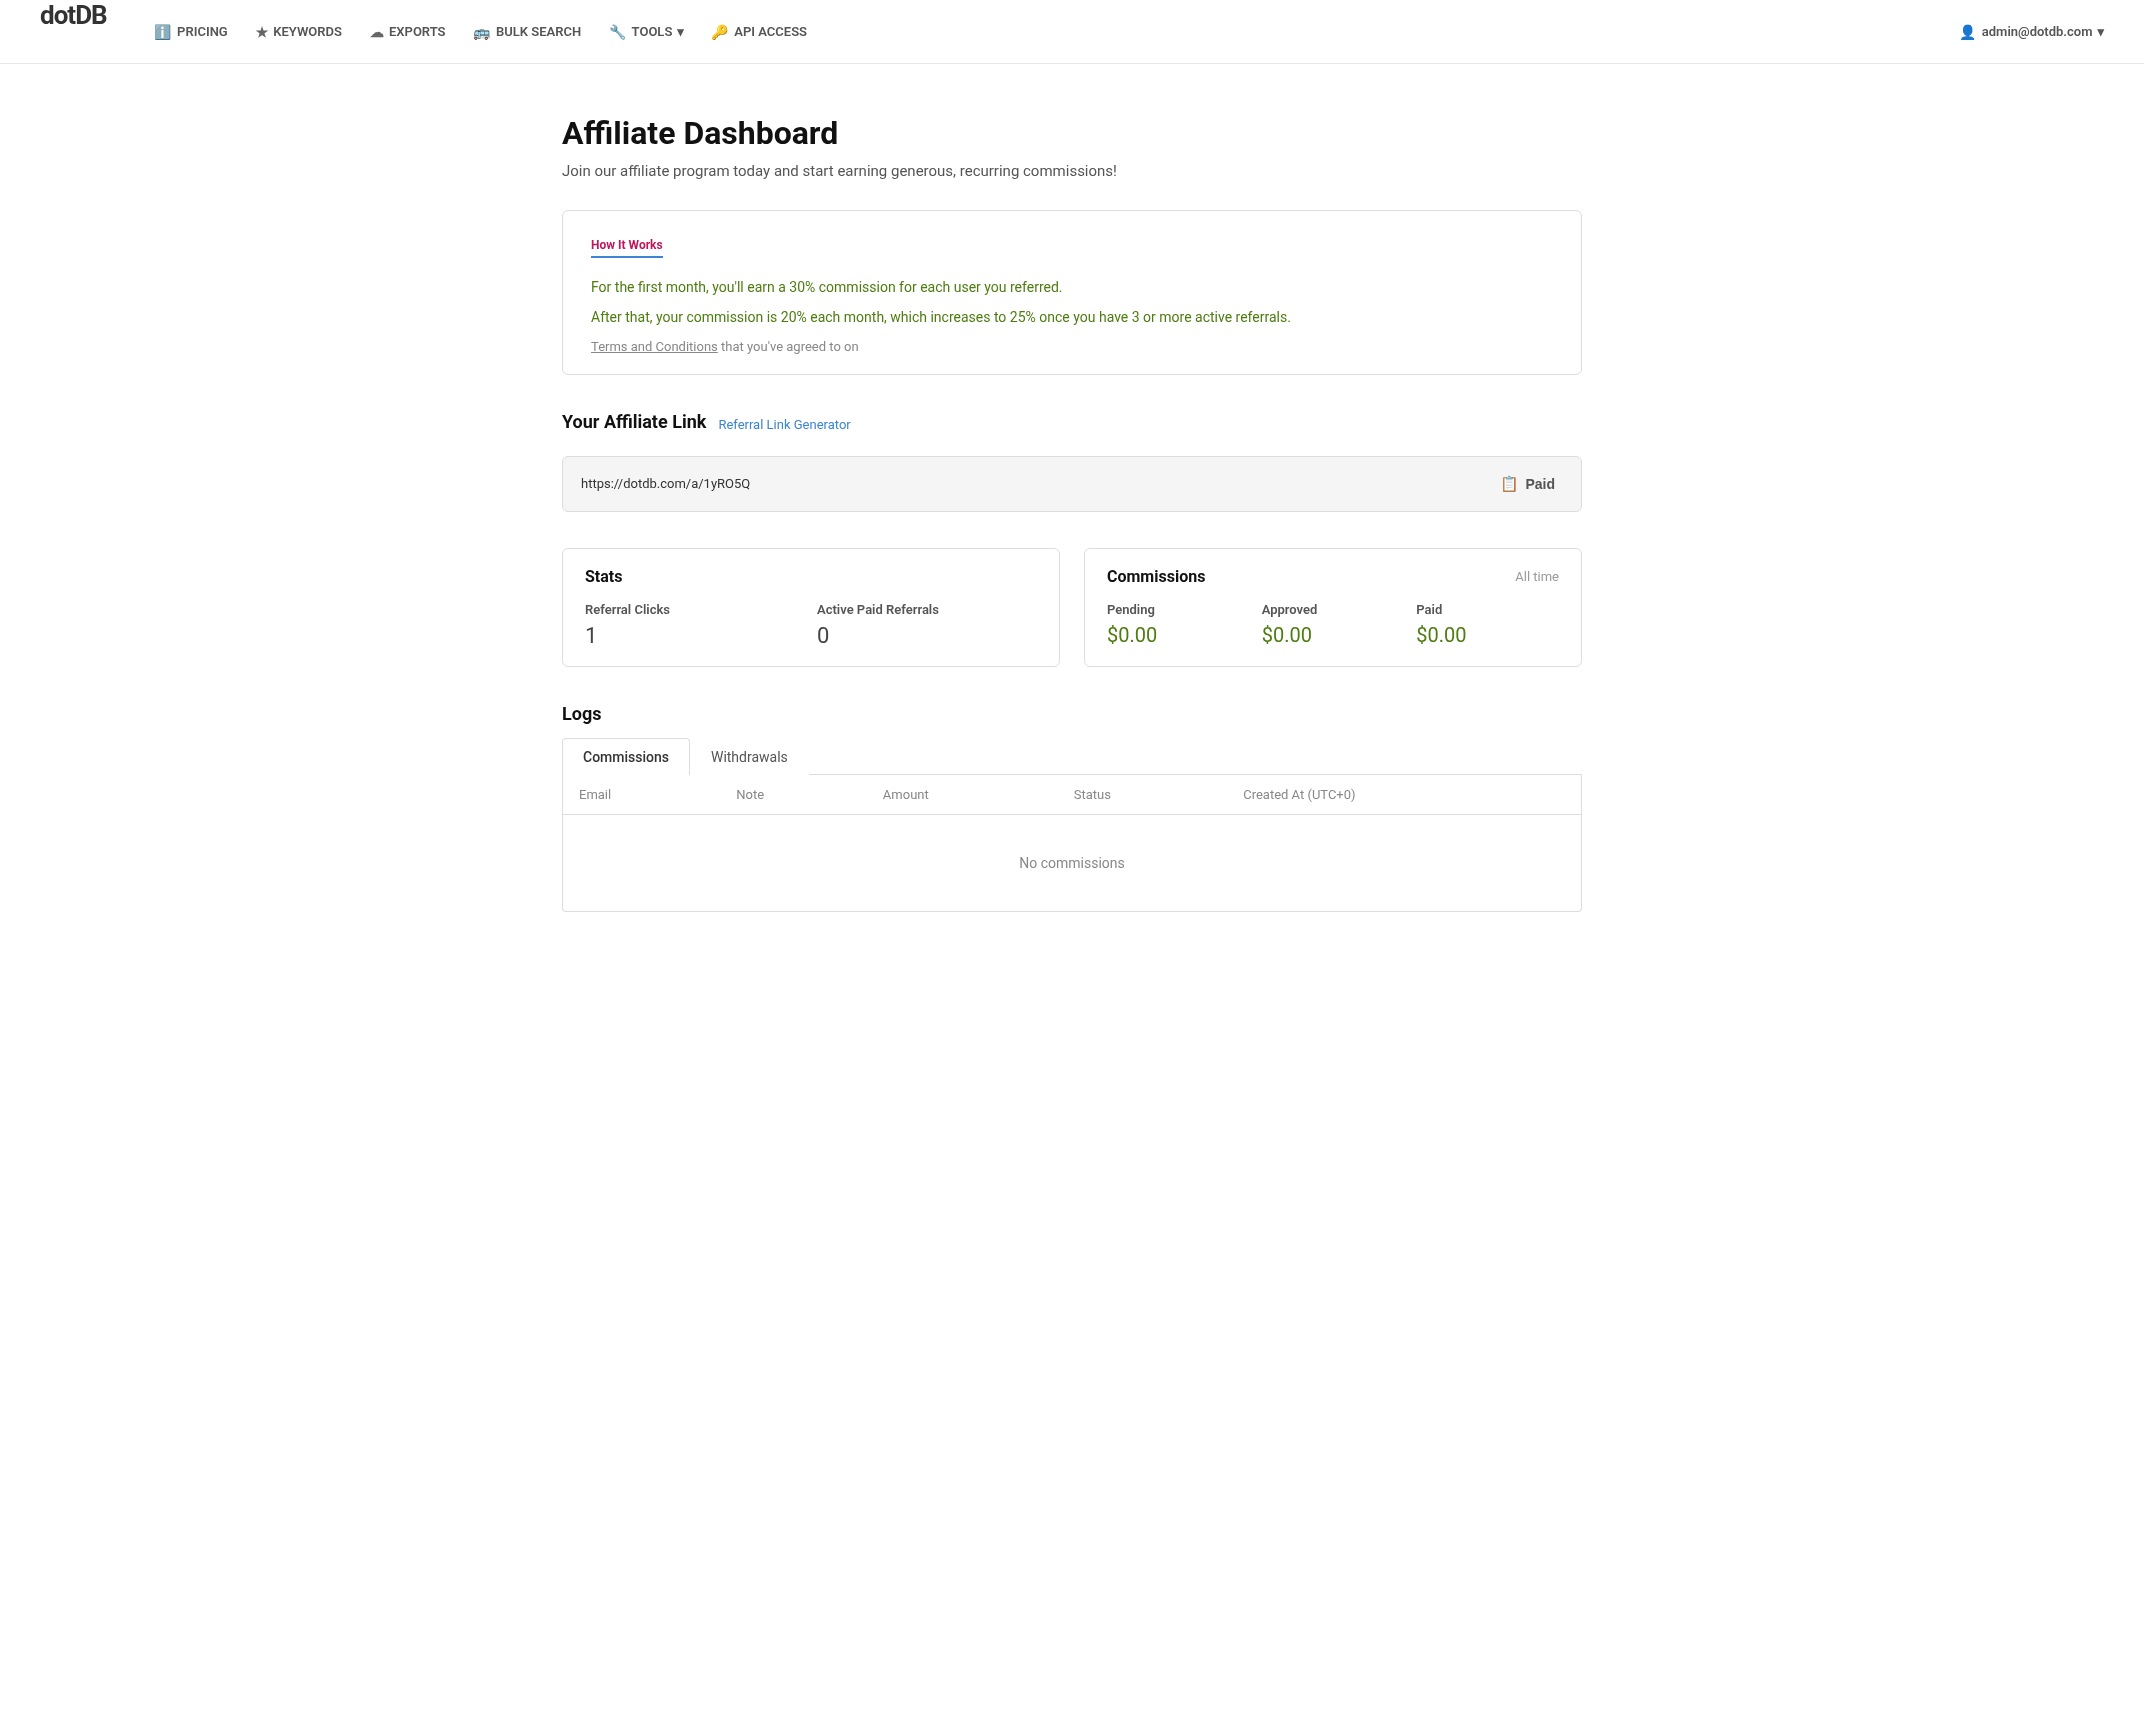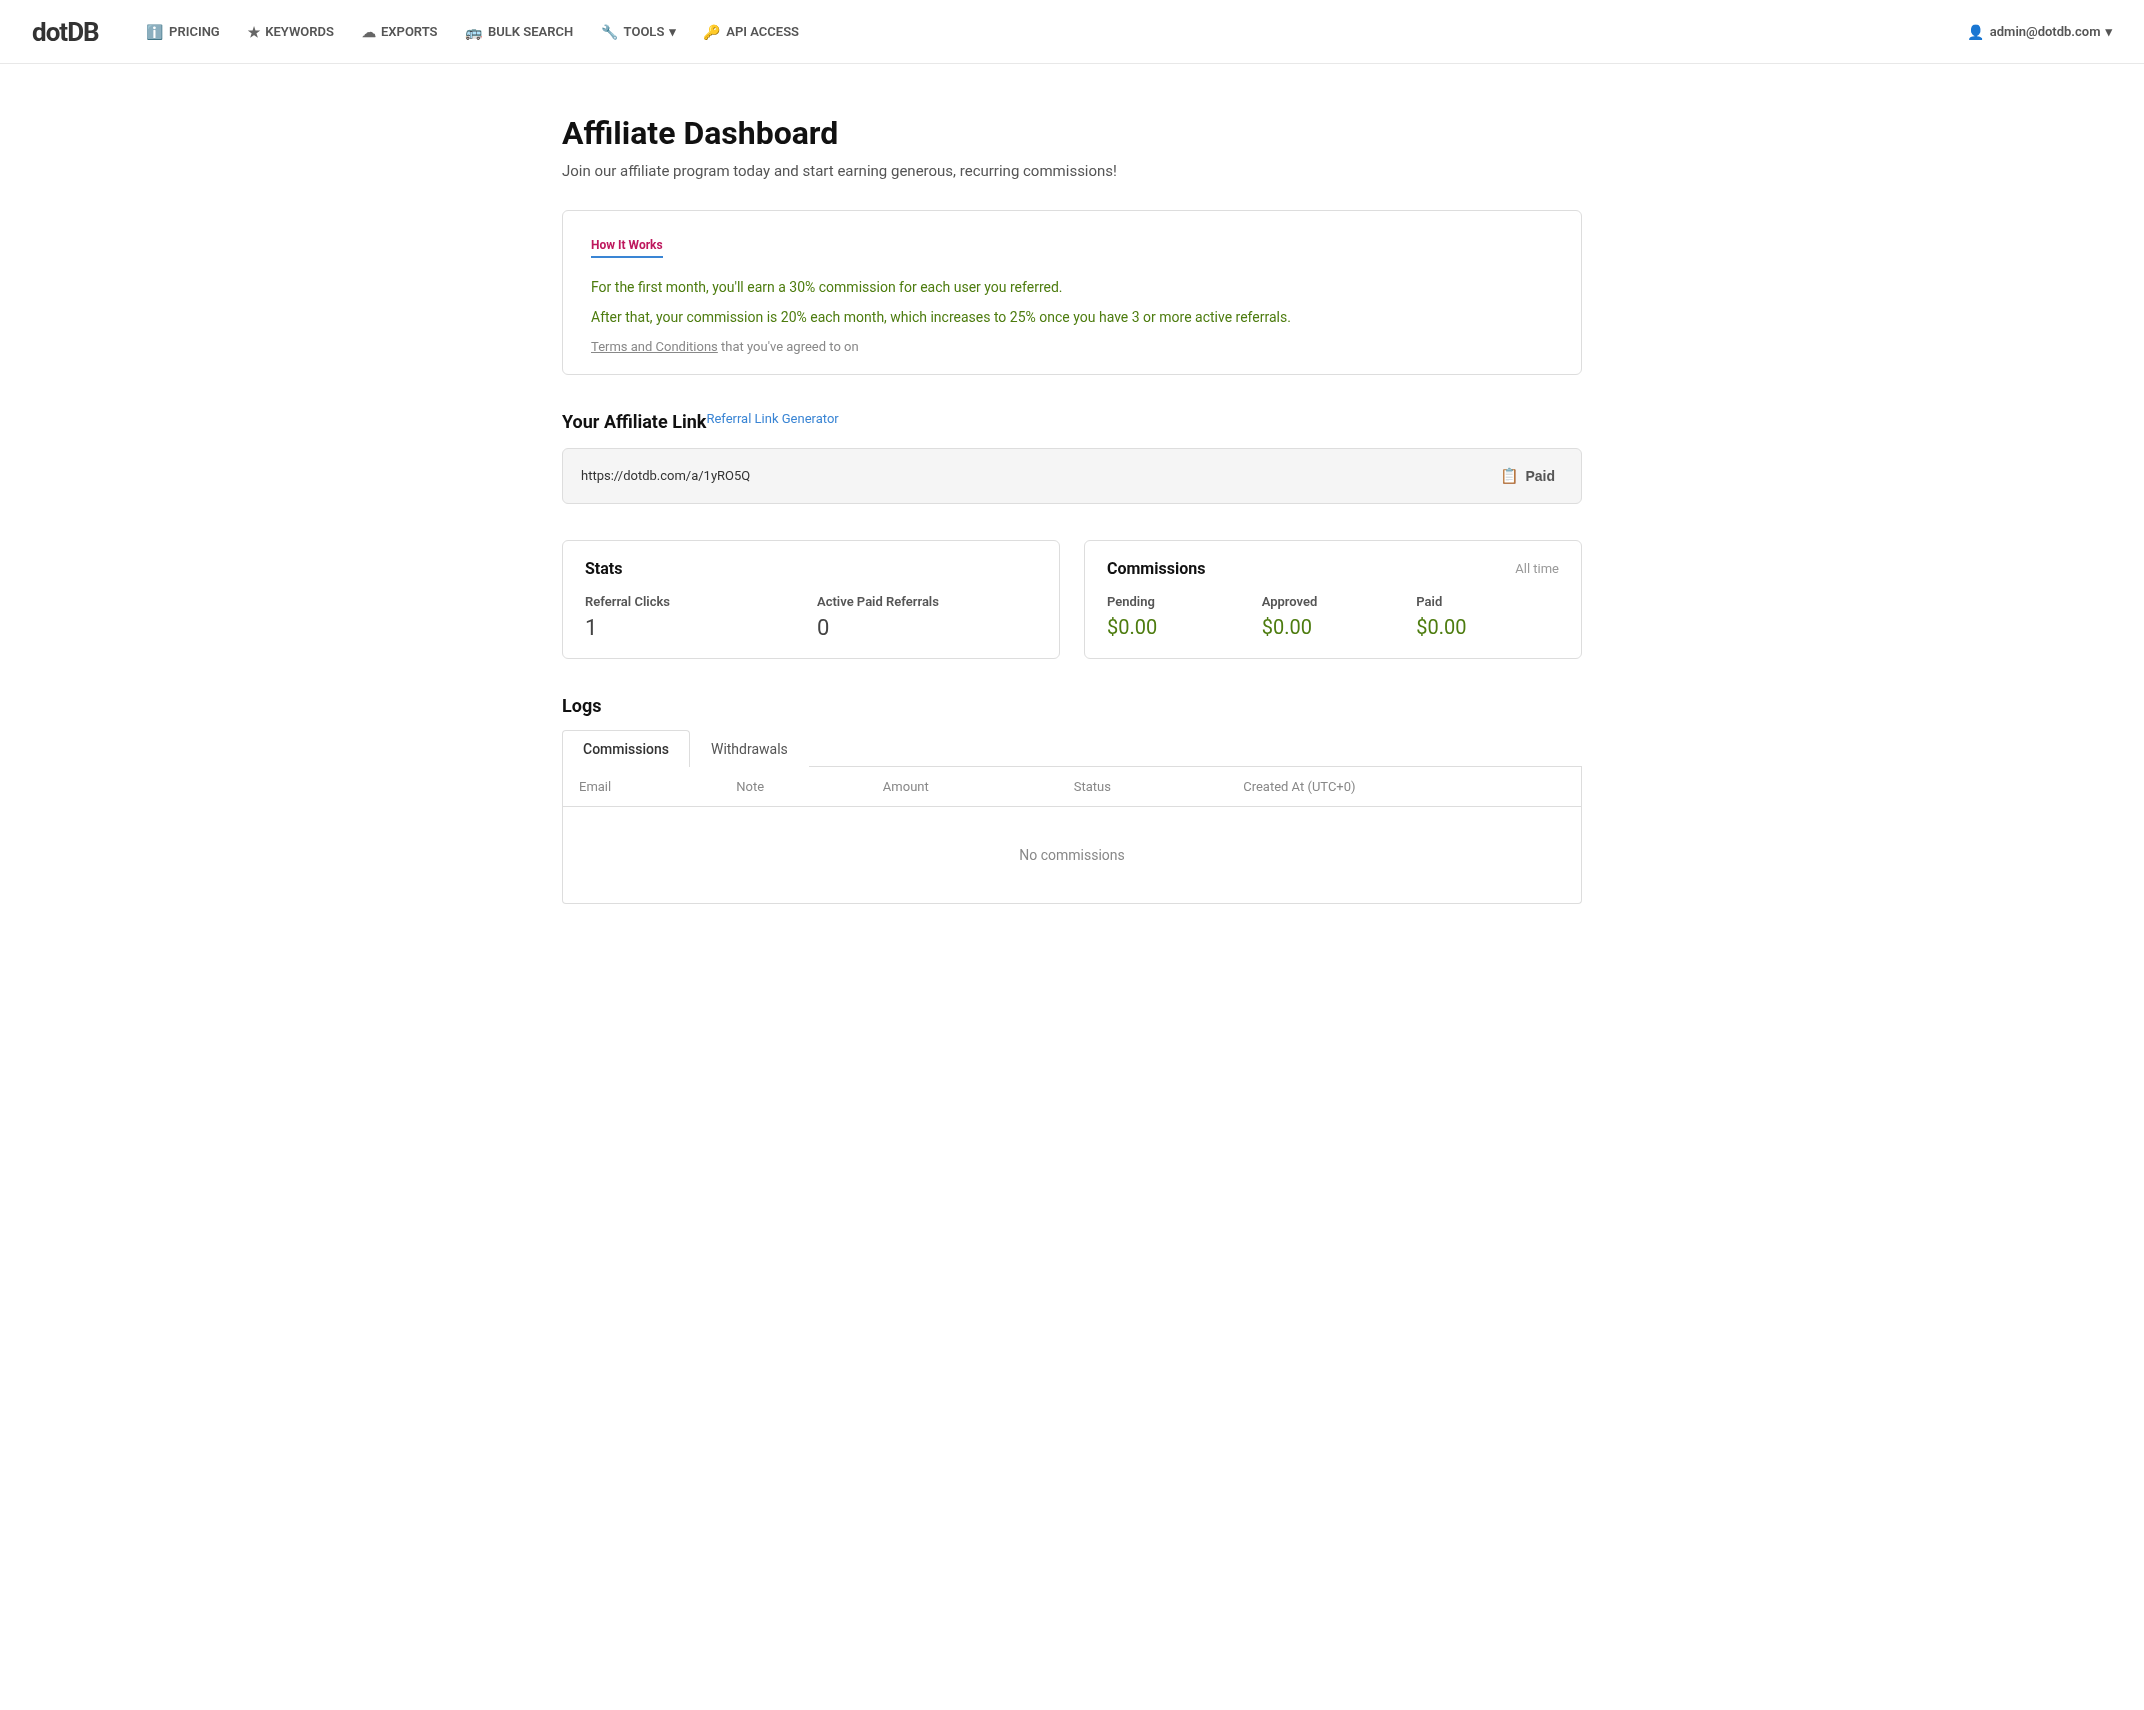--- a/index.html
+++ b/index.html
@@ -5,22 +5,21 @@
     * { box-sizing: border-box; margin: 0; padding: 0; }
     body {
       font-family: -apple-system, BlinkMacSystemFont, 'Segoe UI', Roboto, Oxygen, sans-serif;
       background: #fff;
       color: #333;
       font-size: 15px;
     }
     
     nav {
       display: flex;
-      align-items: center;
-      padding: 0 32px;
+      padding: 0 40px;
       height: 64px;
       border-bottom: 1px solid #e8e8e8;
       gap: 28px;
     }
     .nav-logo {
       font-size: 26px;
       font-weight: 700;
       color: #3a85d4;
       margin-right: 20px;
       letter-spacing: -1px;
@@ -84,22 +83,23 @@
       margin-top: 10px;
     }
     .terms-link a {
       color: #888;
       text-decoration: underline;
       cursor: pointer;
     }
     
     .section-header {
       display: flex;
-      align-items: flex-start;
-      margin-bottom: 16px;
+      align-items: flex-end;
+      gap: 12px;
+      margin-bottom: 24px;
     }
     .section-title {
       font-size: 18px;
       font-weight: 700;
       color: #111;
     }
     .section-link {
       font-size: 13px;
       color: #3a85d4;
       text-decoration: none;

